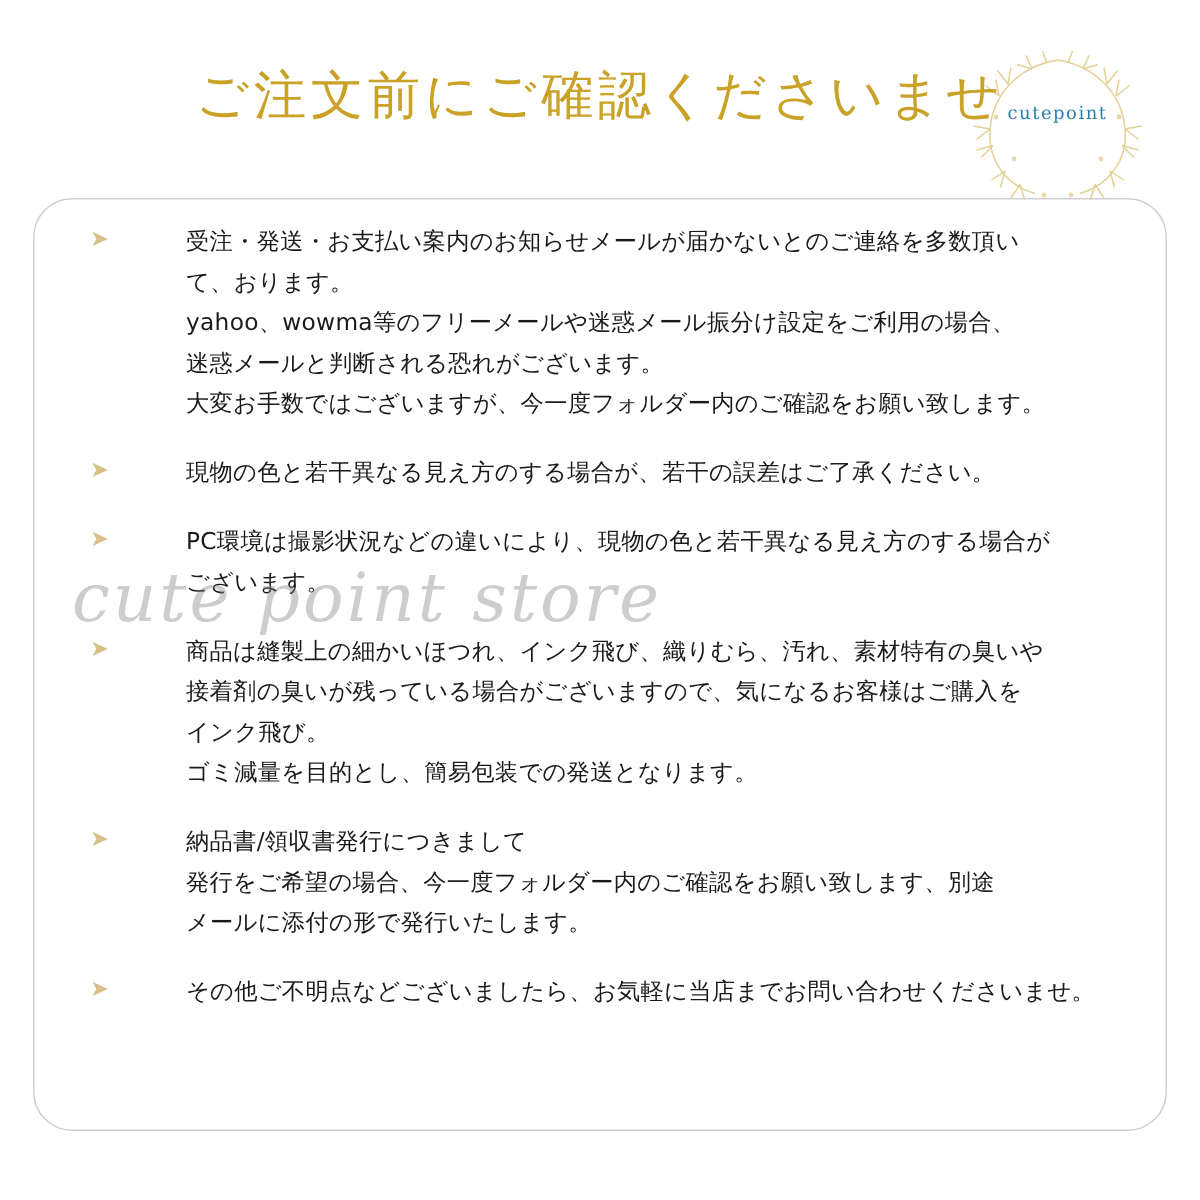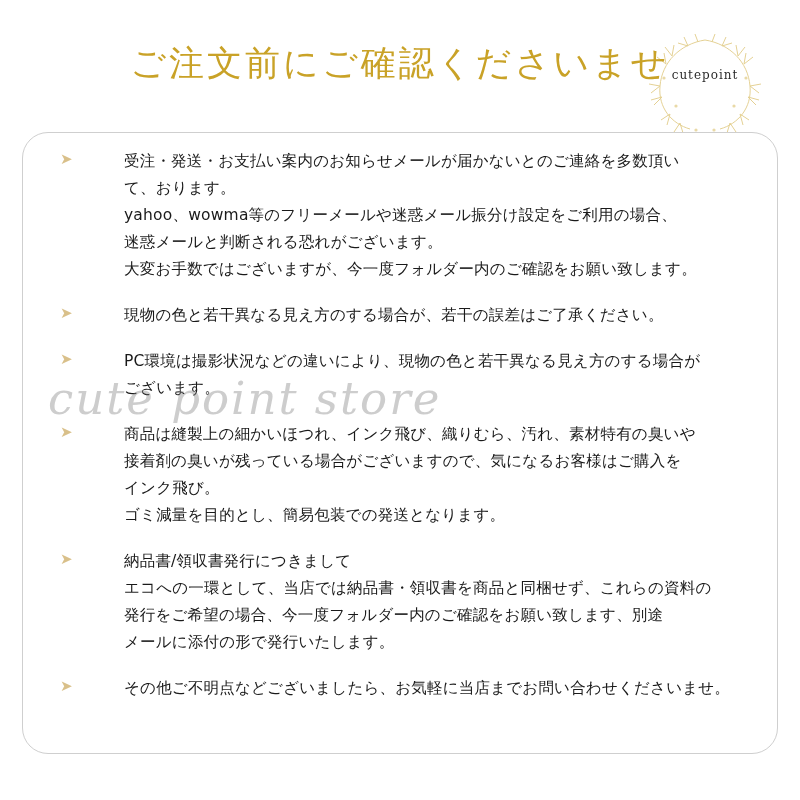--- a/index.html
+++ b/index.html
@@ -47,21 +47,21 @@
     opacity: 0.55;
   }
   .wreath-label {
     position: absolute;
     top: 68px;
     left: 655px;
     width: 100px;
     text-align: center;
     font-size: 12px;
     letter-spacing: 1px;
-    color: #000000;
+    color: #0369a1;
     font-family: "DejaVu Serif", "Liberation Serif", serif;
     opacity: 0.85;
   }
 
   
   .panel {
     position: absolute;
     top: 132px;
     left: 22px;
     width: 756px;
@@ -195,21 +195,20 @@
         <div>接着剤の臭いが残っている場合がございますので、気になるお客様はご購入を</div>
         <div>インク飛び。</div>
         <div>ゴミ減量を目的とし、簡易包装での発送となります。</div>
       </div>
     </div>
 
     <div class="note">
       <span class="bullet">➤</span>
       <div class="lines">
         <div>納品書/領収書発行につきまして</div>
-        <div>エコへの一環として、当店では納品書・領収書を商品と同梱せず、これらの資料の</div>
         <div>発行をご希望の場合、今一度フォルダー内のご確認をお願い致します、別途</div>
         <div>メールに添付の形で発行いたします。</div>
       </div>
     </div>
 
     <div class="note">
       <span class="bullet">➤</span>
       <div class="lines">
         <div>その他ご不明点などございましたら、お気軽に当店までお問い合わせくださいませ。</div>
       </div>

